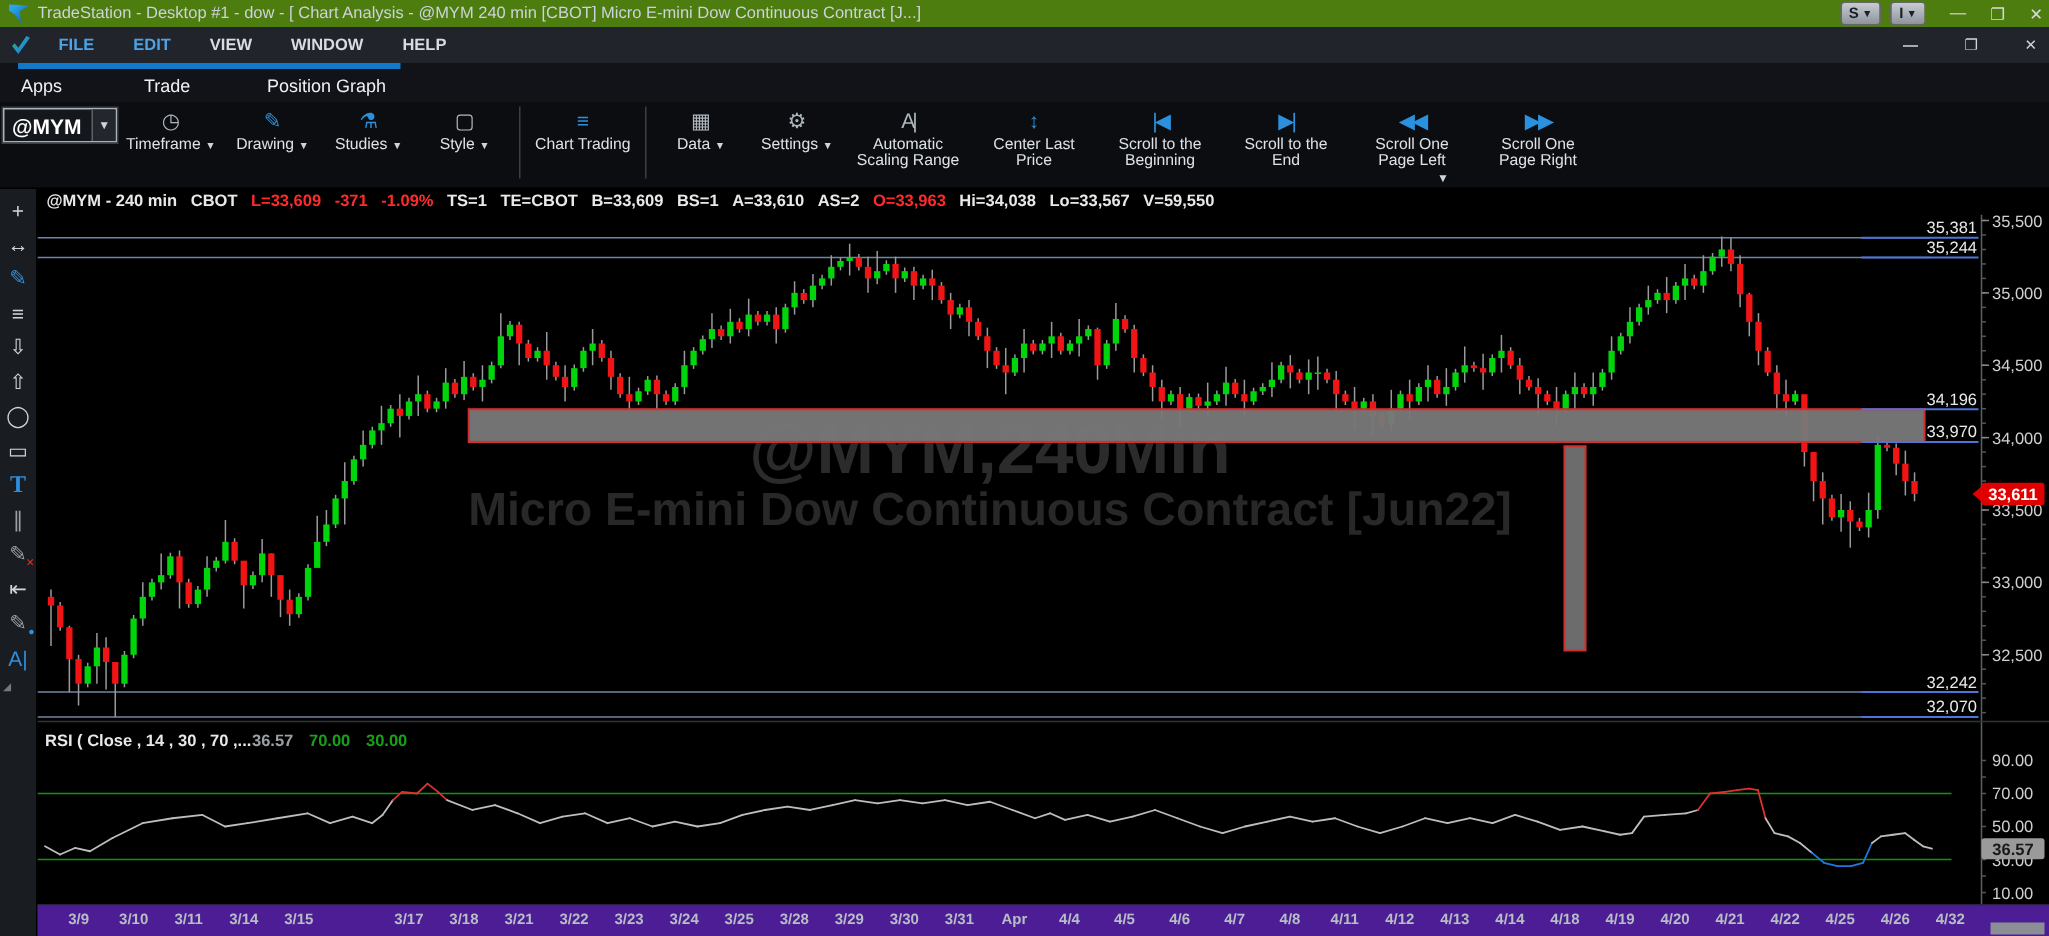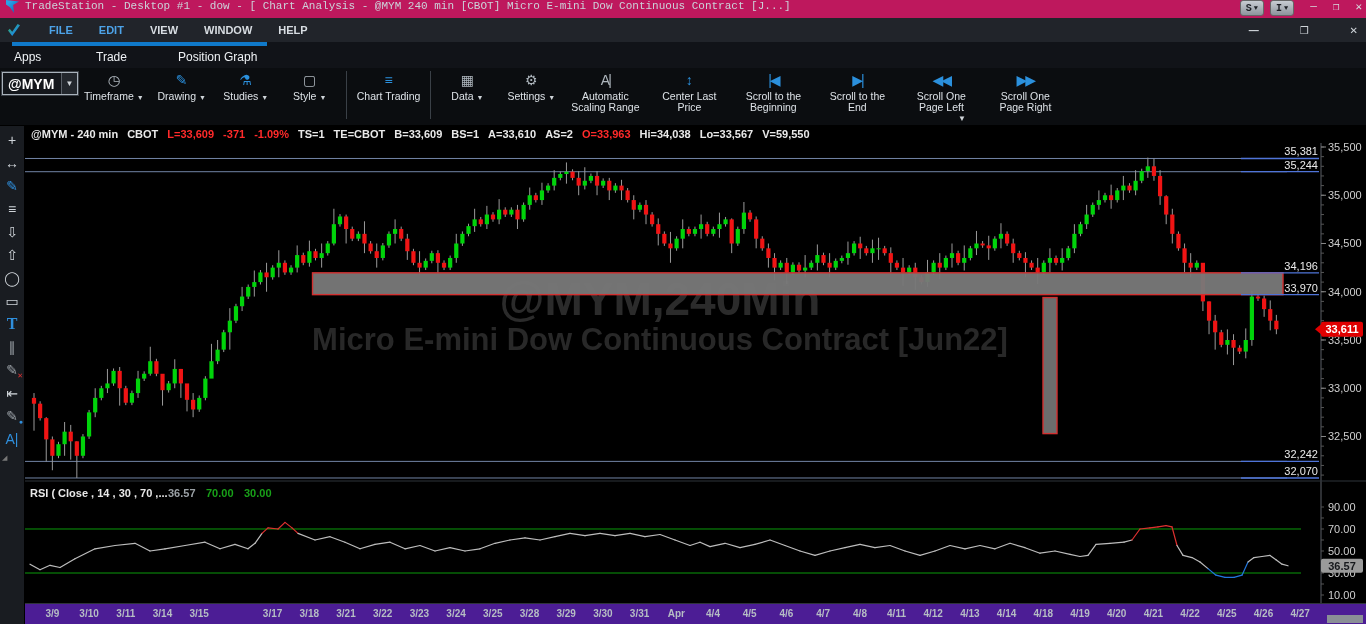--- a/index.html
+++ b/index.html
@@ -1,29 +1,29 @@
 <!DOCTYPE html>
 <html><head>
 <meta charset="utf-8">
 <style>
   html,body{margin:0;padding:0;background:#000;width:1366px;height:624px;overflow:hidden;
     font-family:"Liberation Sans","DejaVu Sans",sans-serif;-webkit-font-smoothing:antialiased;}
   #app{width:1366px;height:624px;position:relative;background:#000;}
   
-  .titlebar{height:18px;background:#be185d;display:flex;align-items:flex-start;padding:0 4px;color:#ccd3da;font-size:11px;font-family:Liberation Mono, monospace;}
+  .titlebar{height:18px;background:#4d7c0f;display:flex;align-items:center;padding:0 4px;color:#ccd3da;font-size:11px;}
   .ts-logo{width:13px;height:13px;margin:0 6px 0 2px;background:linear-gradient(135deg,#2aa3e8 20%,#0d6fbe 80%);
     clip-path:polygon(0 0,100% 12%,55% 38%,62% 100%,30% 55%,0 35%);}
   .titletext{white-space:nowrap;overflow:hidden;}
   .titlebar .spacer{flex:1;}
   .mini-btn{height:14px;padding:0 5px;margin-left:6px;border-radius:3px;font-size:10px;font-weight:bold;color:#1c1f24;
     background:linear-gradient(#c7ccd2,#8d949c);border:1px solid #666;display:flex;align-items:center;gap:2px;}
   .mini-btn .car{font-size:7px;}
   .winctl{margin-left:16px;color:#d6dade;font-size:11px;letter-spacing:0;}
   
-  .menubar{height:24px;background:#21242a;display:flex;align-items:center;padding:0 8px;gap:29px;font-size:11px;font-weight:bold;}
+  .menubar{height:24px;background:#21242a;display:flex;align-items:center;padding:0 8px;gap:19px;font-size:11px;font-weight:bold;}
   .menu-item{color:#d8dde2;cursor:default;}
   .menu-item.blue{color:#4da3e8;}
   .menubar .spacer{flex:1;}
   .menubar .winctl{font-size:10px;color:#cfd4d9;margin-left:12px;}
   .mlogo{width:12px;height:12px;background:linear-gradient(135deg,#36b34a 0%,#1f8fd6 60%);
     clip-path:polygon(0 55%,35% 100%,100% 10%,80% 0,35% 65%,15% 40%);}
   
   .tabsrow{height:26px;background:#111318;display:flex;align-items:stretch;padding-left:12px;}
   .wtab{border-top:4px solid #1079c9;color:#eef1f4;font-size:12px;padding:4px 10px 0 2px;min-width:70px;}
   
@@ -832,18 +832,18 @@
           <span style="left: 908.2px;">4/12</span>
           <span style="left: 944.9px;">4/13</span>
           <span style="left: 981.6px;">4/14</span>
           <span style="left: 1018.3px;">4/18</span>
           <span style="left: 1055px;">4/19</span>
           <span style="left: 1091.7px;">4/20</span>
           <span style="left: 1128.4px;">4/21</span>
           <span style="left: 1165.1px;">4/22</span>
           <span style="left: 1201.8px;">4/25</span>
           <span style="left: 1238.5px;">4/26</span>
-          <span style="left: 1275.2px;">4/27</span>
+          <span style="left: 1275.2px;">4/32</span>
         </div>
   </div>
 </div>
 
 </div>
 
 </body></html>

